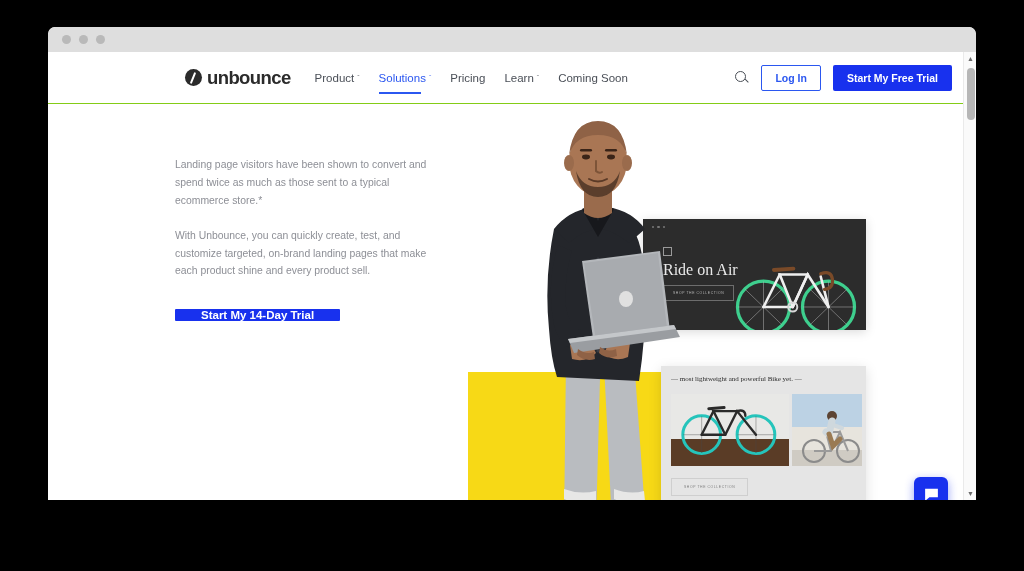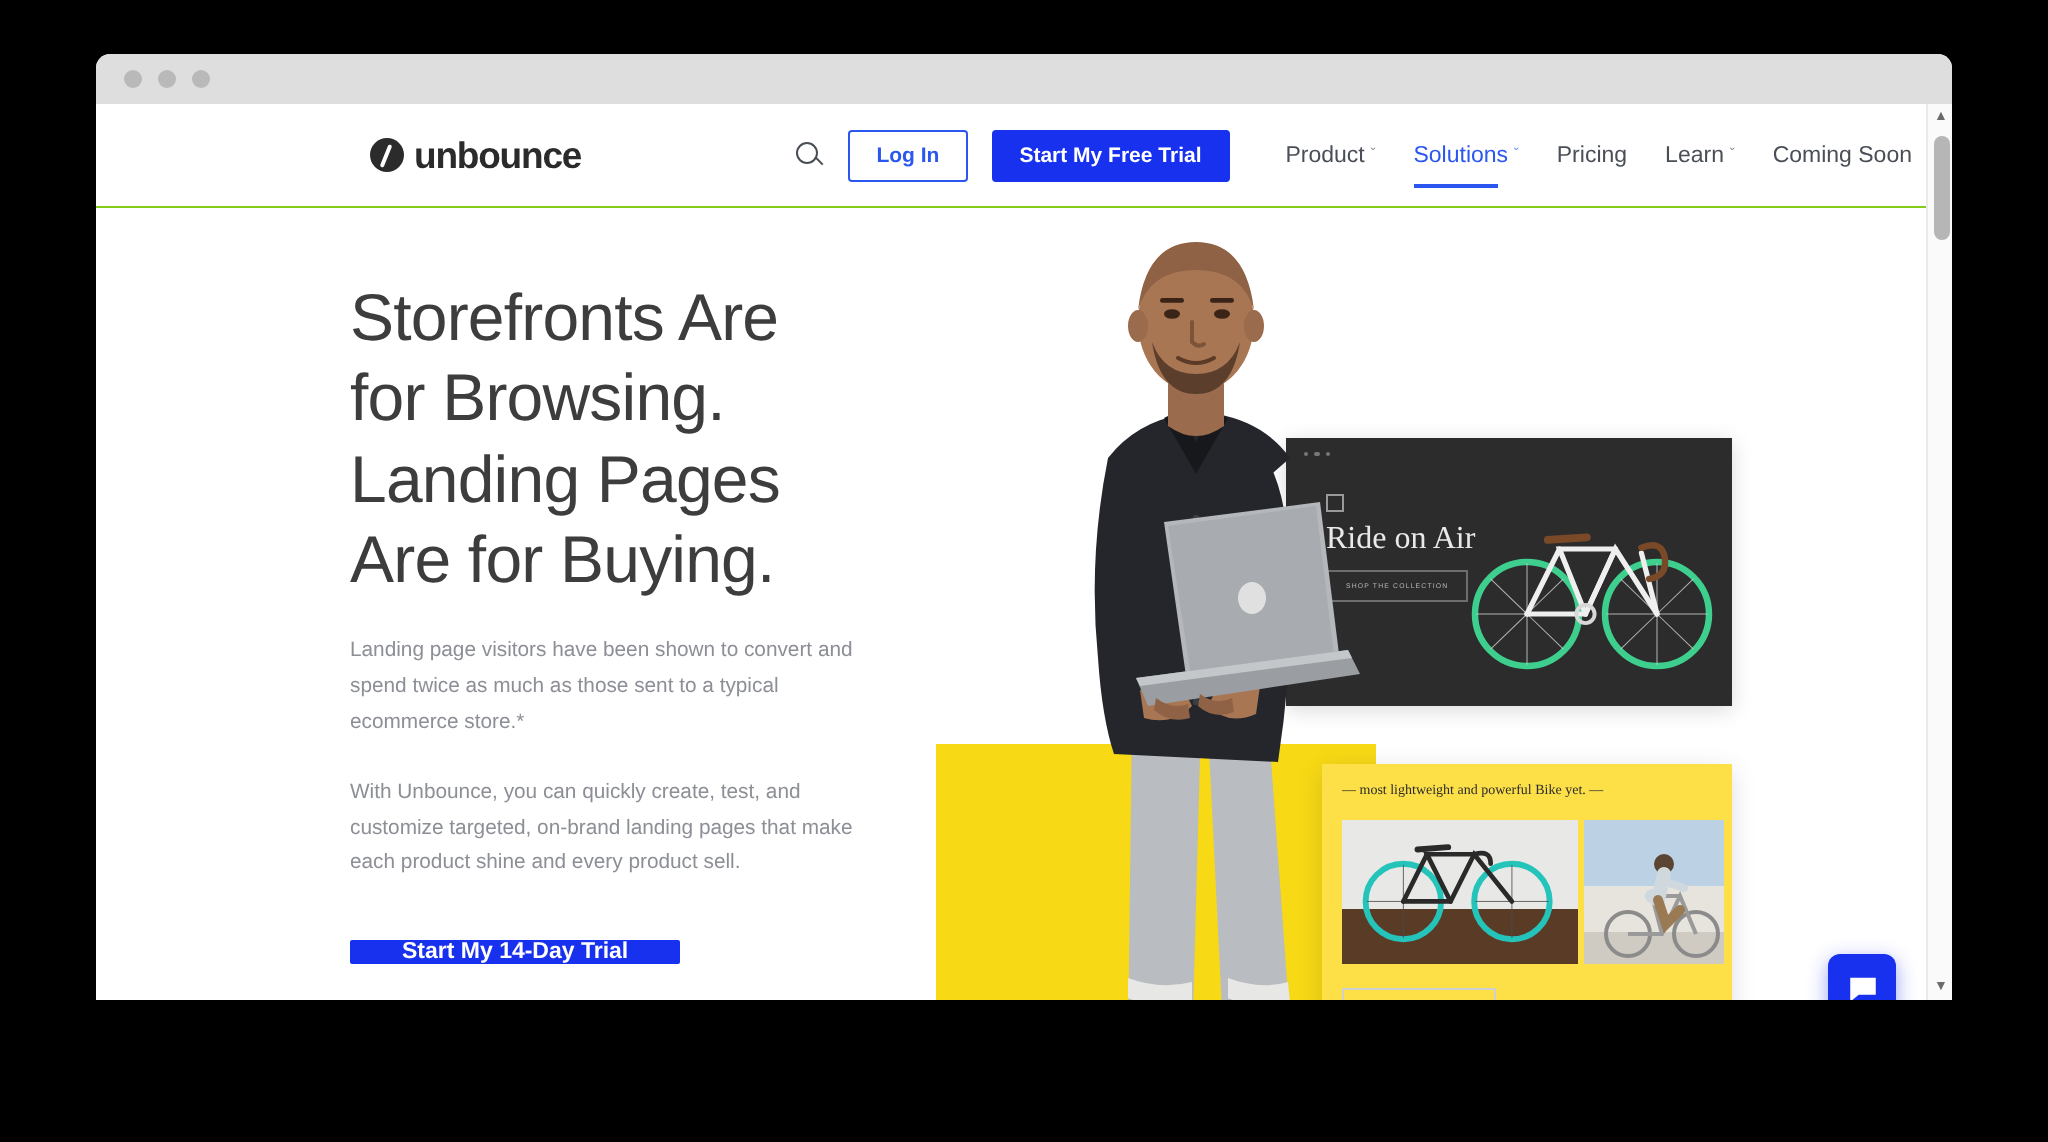--- a/index.html
+++ b/index.html
@@ -118,21 +118,21 @@
 
   #yellow-block {
     position: absolute; left: 25px; top: 268px;
     width: 220px; height: 180px;
     background: #f7d916;
   }
 
   
   #card-dark {
     position: absolute; left: 200px; top: 115px;
-    width: 223px; height: 134px;
+    width: 223px; height: 111px;
     background: #2c2c2c;
     box-shadow: 0 2px 10px rgba(0,0,0,.15);
     overflow: hidden;
   }
   #card-dark-dots { position: absolute; left: 9px; top: 7px; display: flex; gap: 3px; }
   #card-dark-dots i { width: 2.4px; height: 2.4px; background: #777; border-radius: 50%; display: block; }
   #card-dark-logo {
     position: absolute; left: 20px; top: 28px;
     width: 9px; height: 9px; border: 1px solid #9a9a9a;
   }
@@ -147,24 +147,23 @@
     font-size: 3.4px; letter-spacing: .6px;
     padding: 5px 9px;
     cursor: pointer;
   }
   #bike-dark { position: absolute; right: 5px; top: 20px; width: 130px; height: 110px; }
 
   
   #card-light {
     position: absolute; left: 218px; top: 262px;
     width: 205px; height: 148px;
-    background: #fde047;
+    background: #e5e5e5;
     box-shadow: 0 3px 12px rgba(0,0,0,.13);
     overflow: hidden;
-    margin-top: 16px;
   }
   #card-light-text {
     position: absolute; left: 10px; top: 9px;
     font-family: "Liberation Serif", serif;
     font-size: 7px; color: #2b2b2b; white-space: nowrap;
   }
   #card-light-imgs { position: absolute; left: 10px; top: 28px; display: flex; gap: 3px; }
   #img-bike-studio {
     width: 118px; height: 72px;
     background: linear-gradient(#e8e8e6 0 62%, #5a3c26 62% 100%);
@@ -225,52 +224,51 @@
   </div>
 
   <div id="viewport">
 
     <div id="site-nav">
       <div id="logo">
         <span id="logo-mark"></span>
         <span id="logo-text">unbounce</span>
       </div>
 
+      <div id="nav-links">
+        <div class="nav-link">
+          <span>Product</span>
+          <span class="caret">ˇ</span>
+        </div>
+        <div class="nav-link active">
+          <span>Solutions</span>
+          <span class="caret">ˇ</span>
+        </div>
+        <div class="nav-link">
+          <span>Pricing</span>
+        </div>
+        <div class="nav-link">
+          <span>Learn</span>
+          <span class="caret">ˇ</span>
+        </div>
+        <div class="nav-link">
+          <span>Coming Soon</span>
+        </div>
+      </div>
+
       <div id="nav-right">
         <div id="search-btn"></div>
         <button id="login-btn">Log In</button>
         <button id="trial-btn">Start My Free Trial</button>
       </div>
-
-      <div id="nav-links">
-        <div class="nav-link">
-          <span>Product</span>
-          <span class="caret">ˇ</span>
-        </div>
-        <div class="nav-link active">
-          <span>Solutions</span>
-          <span class="caret">ˇ</span>
-        </div>
-        <div class="nav-link">
-          <span>Pricing</span>
-        </div>
-        <div class="nav-link">
-          <span>Learn</span>
-          <span class="caret">ˇ</span>
-        </div>
-        <div class="nav-link">
-          <span>Coming Soon</span>
-        </div>
-      </div>
     </div>
 
     <div id="hero">
 
       <div id="hero-copy">
-        <h1 id="headline">Storefronts Are for Browsing. Landing Pages Are for Buying.</h1>
         <p class="para">Landing page visitors have been shown to convert and spend twice as much as those sent to a typical ecommerce store.*</p>
         <p class="para">With Unbounce, you can quickly create, test, and customize targeted, on-brand landing pages that make each product shine and every product sell.</p>
         <button id="cta-btn">Start My 14-Day Trial</button>
       </div>
 
       <div id="hero-art">
 
         <div id="yellow-block"></div>
 
         <div id="card-dark">

